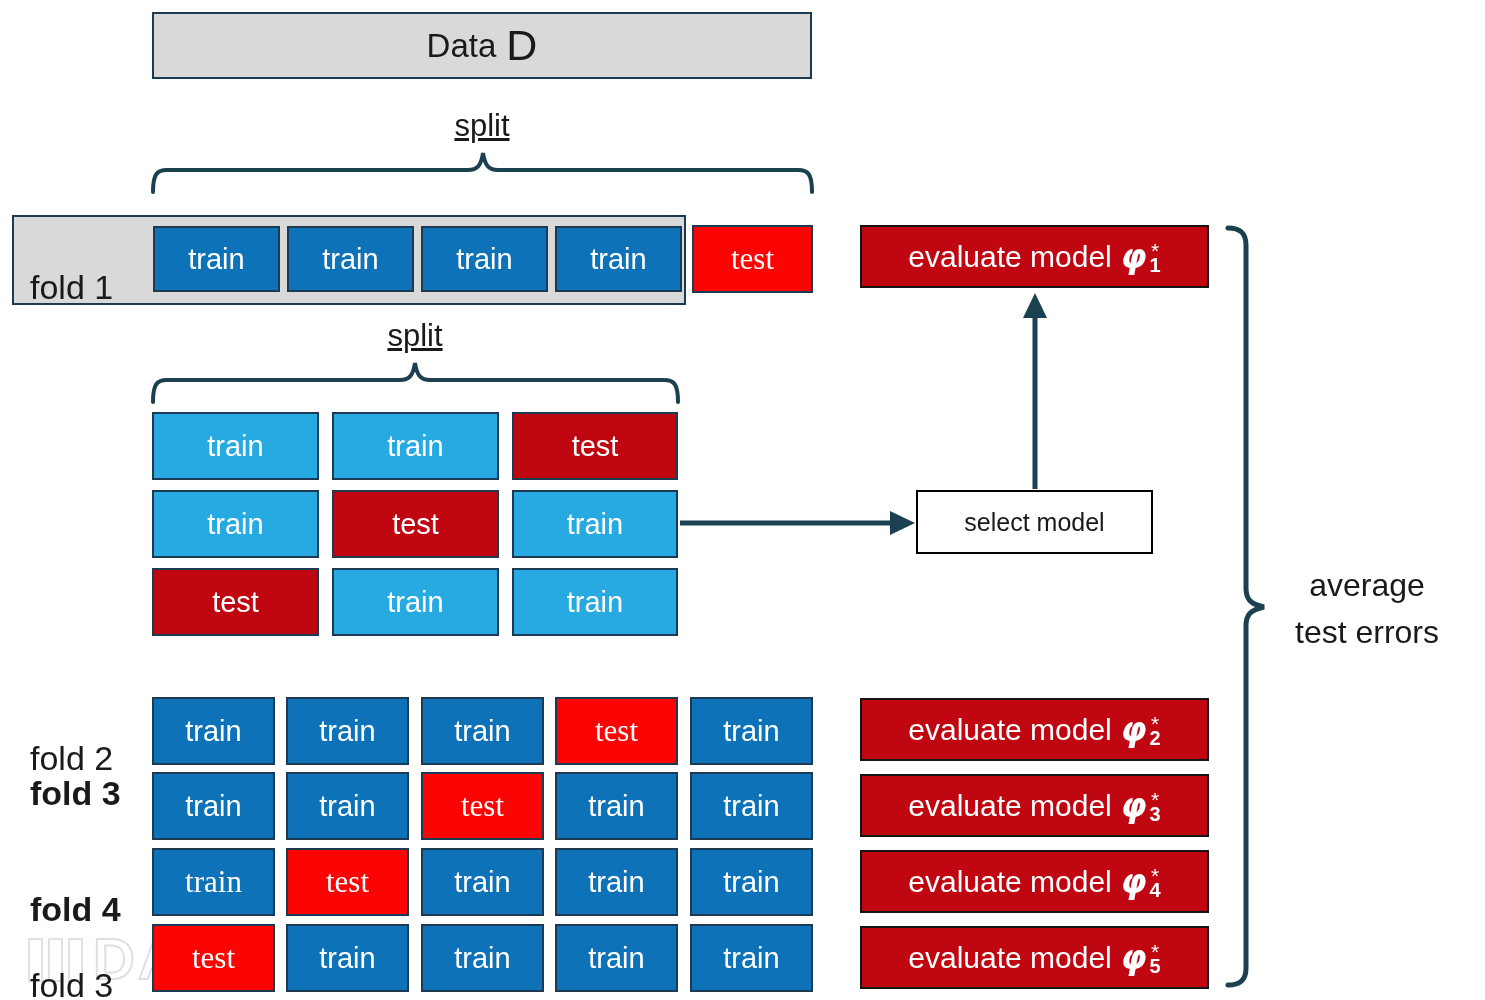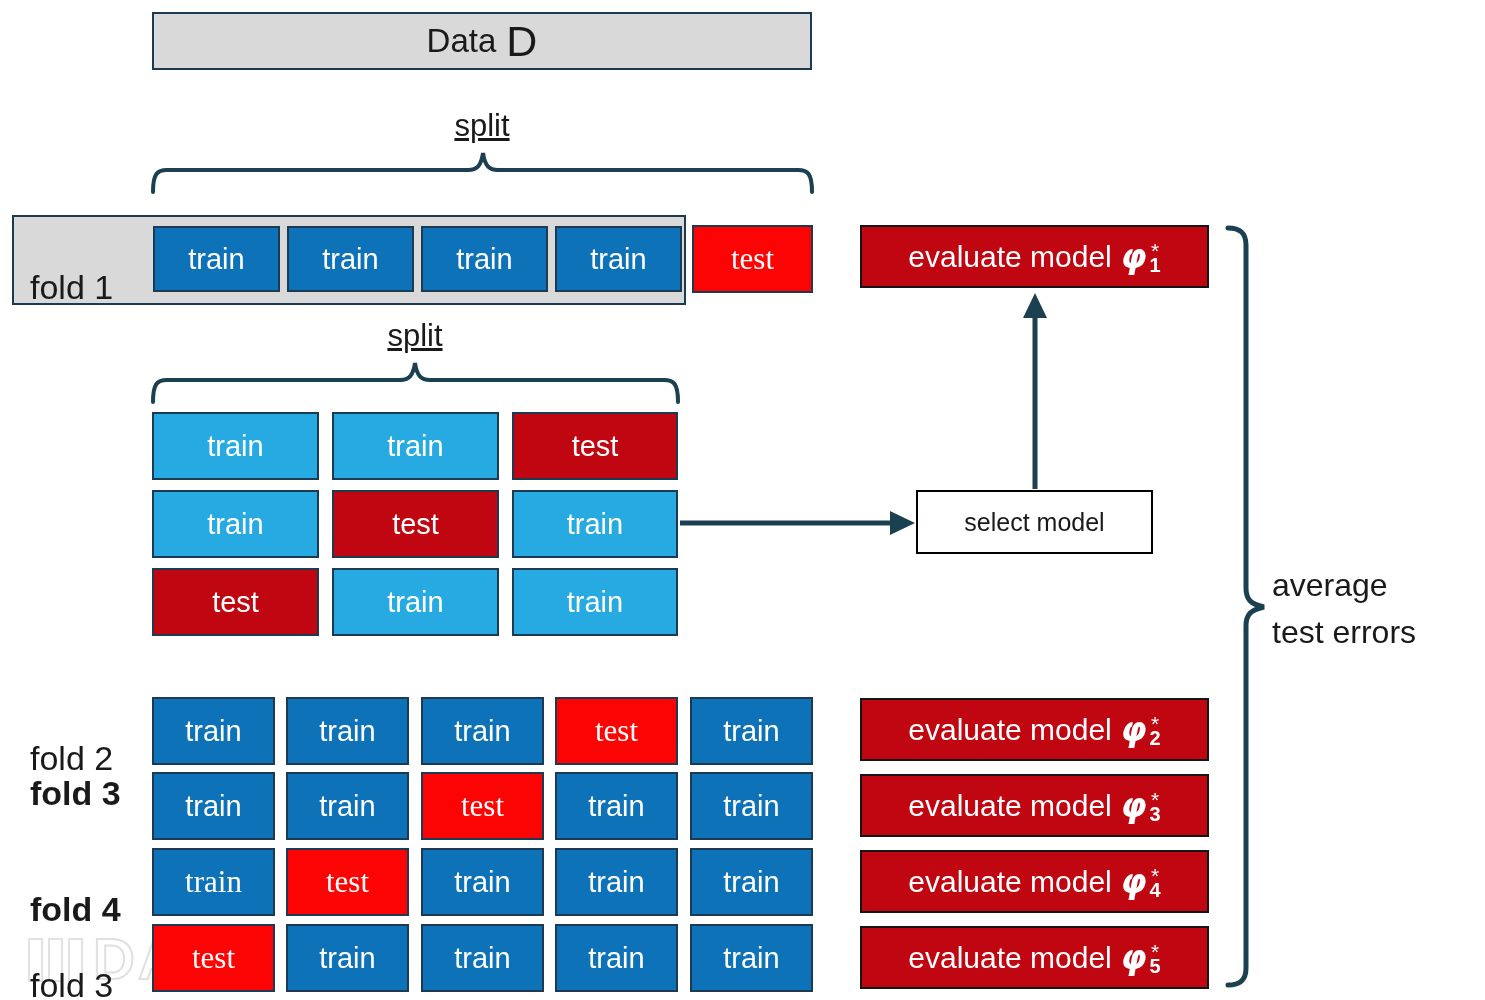--- a/index.html
+++ b/index.html
@@ -18,34 +18,34 @@
         background:var(--dark-blue);border:2px solid var(--stroke-dark);color:#fff;font-size:29px;z-index:2;}
   .inner-cell{background:var(--light-blue);}
   .fold-area .cell.test{background:var(--bright-red);font-family:"Liberation Serif",serif;font-size:31px;}
   .inner .cell.test{background:var(--dark-red);}
   .cell.serif{font-family:"Liberation Serif",serif;font-size:31px;}
 
   .label{position:absolute;z-index:3;}
   .split-label{font-size:31px;text-align:center;text-decoration:underline;}
   .fold-label{font-size:34px;margin-top:27px;}
 
-  .data-box{left:152px;top:12px;width:660px;height:58px;font-size:33px;}
+  .data-box{left:152px;top:12px;width:660px;height:67px;font-size:33px;}
   .data-symbol{font-size:43px;margin-left:10px;}
 
   .select-box{left:916px;top:490px;width:237px;height:64px;background:#fff;
               border:2px solid #000;font-size:25px;}
 
   .eval-box{left:860px;width:349px;height:63px;background:var(--dark-red);
             border:2px solid #151515;color:#fff;font-size:30px;white-space:nowrap;}
   .phi{font-family:"DejaVu Sans",sans-serif;font-style:italic;font-weight:bold;font-size:33px;margin-left:9px;}
   .supsub{display:inline-flex;flex-direction:column;align-items:center;margin-left:3px;transform:translateY(2px);}
   .ss-top{font-size:21px;line-height:13px;}
   .ss-bot{font-size:20px;line-height:17px;font-weight:bold;}
 
-  .avg-label{left:1272px;top:562px;width:190px;font-size:32px;line-height:47px;}
+  .avg-label{left:1272px;top:562px;width:190px;text-align:center;font-size:32px;line-height:47px;}
 
   svg.overlay{position:absolute;left:0;top:0;z-index:1;pointer-events:none;}
 </style>
 </head>
 <body>
 
 <div class="canvas">
 
   <div class="watermark">
     <span class="wm-bars">

